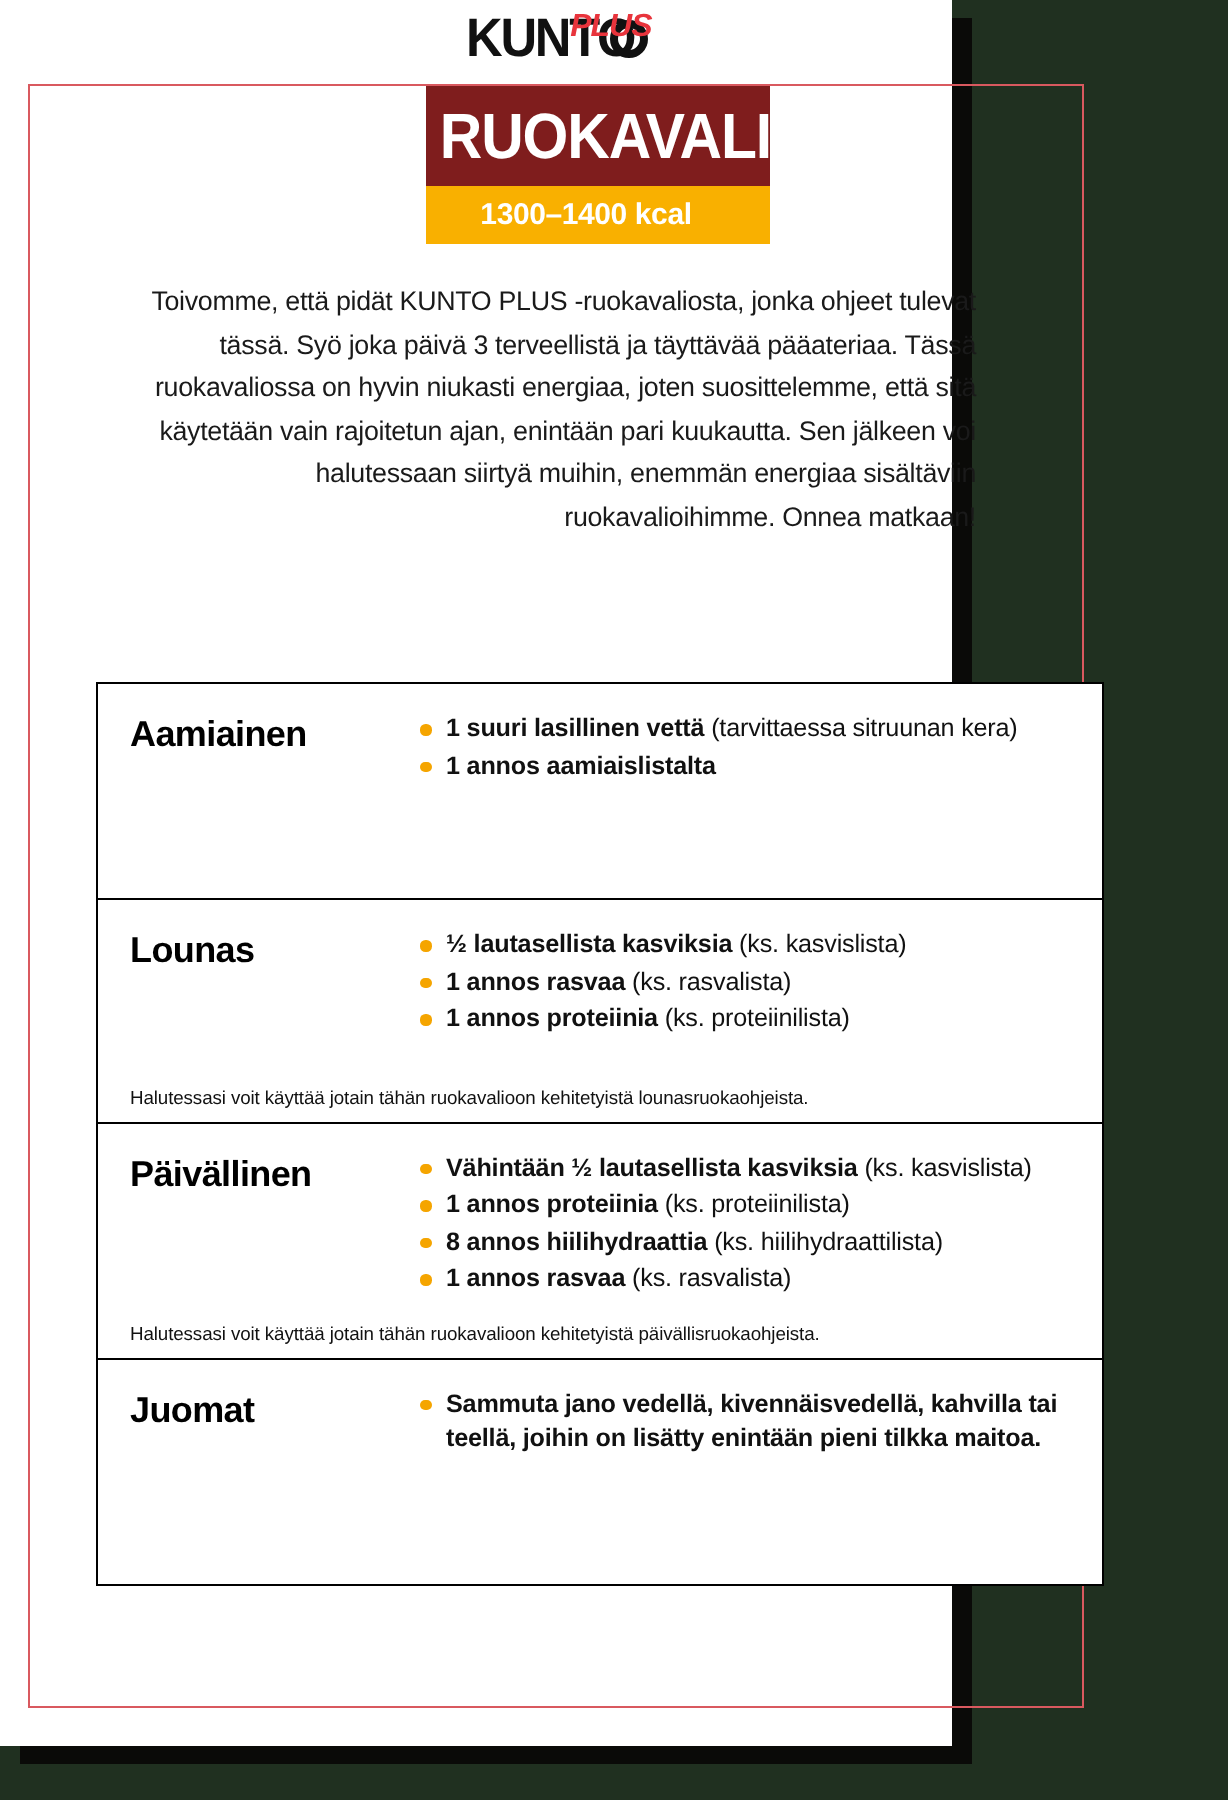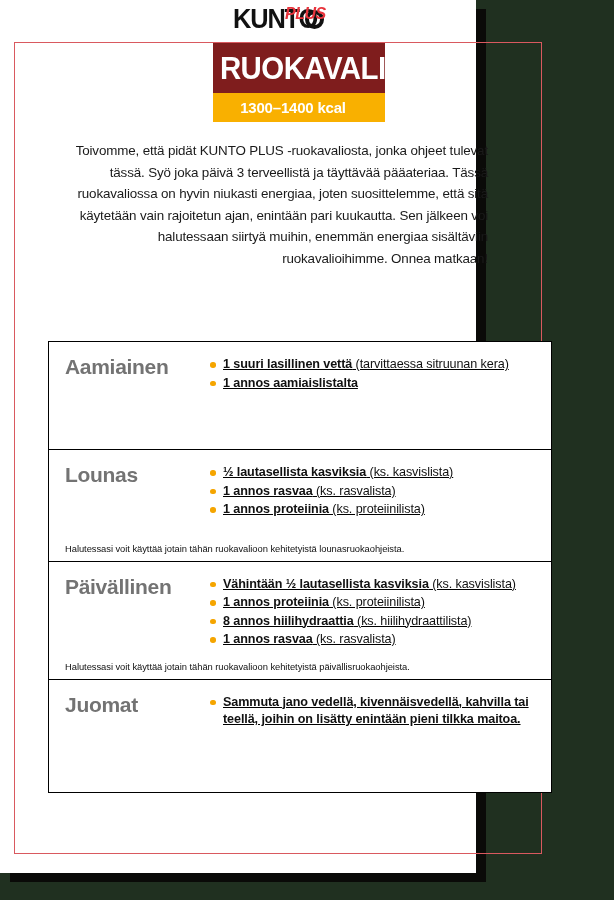--- a/index.html
+++ b/index.html
@@ -165,30 +165,29 @@
     display: flex;
     align-items: flex-start;
   }
   .meal-name {
     width: 161px;
     flex: 0 0 161px;
     padding: 15px 0 0 16px;
     box-sizing: border-box;
     font-family: "Liberation Sans", sans-serif;
     font-weight: bold;
-    font-size: 21px;
-    color: #737373;
+    font-size: 18px;
+    color: #000000;
     letter-spacing: -0.3px;
     line-height: 20px;
   }
   .items {
     flex: 1 1 auto;
     padding: 14px 14px 0 0;
     box-sizing: border-box;
-    text-decoration: underline;
   }
   .item {
     position: relative;
     padding-left: 13px;
     font-family: "Liberation Sans", sans-serif;
     font-size: 12.6px;
     line-height: 17.5px;
     color: #111111;
     margin-bottom: 1px;
     letter-spacing: -0.1px;

